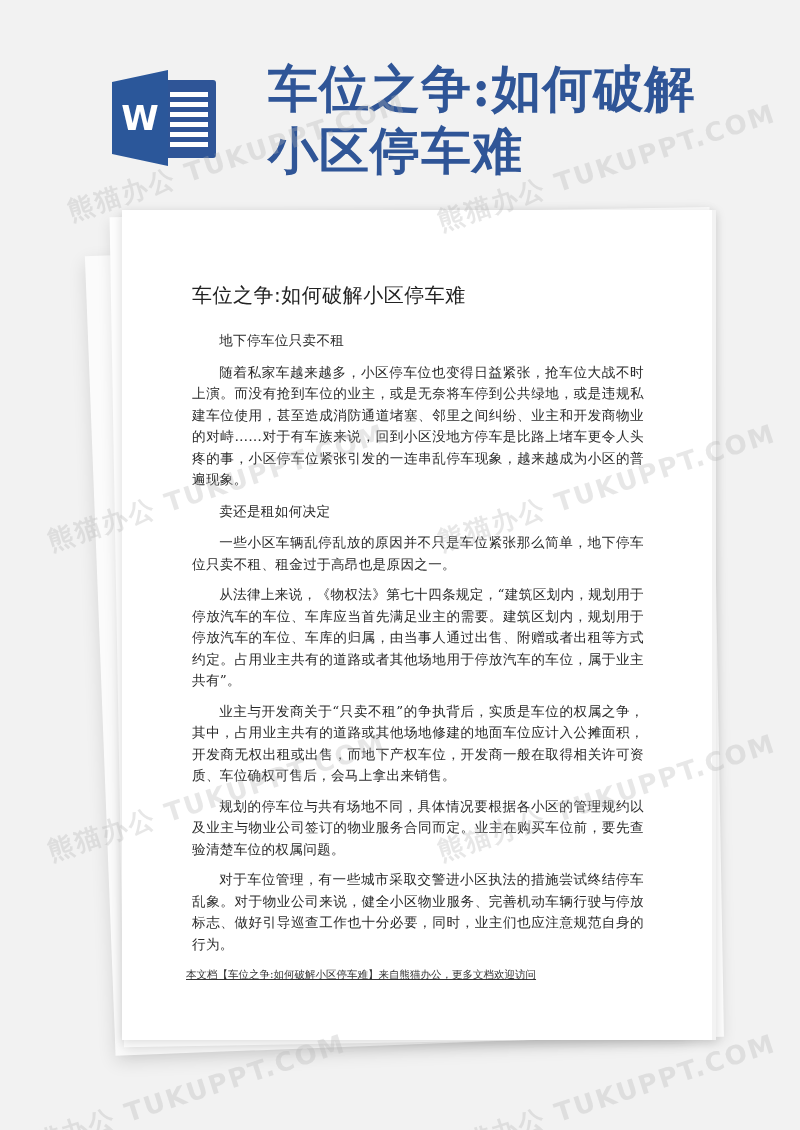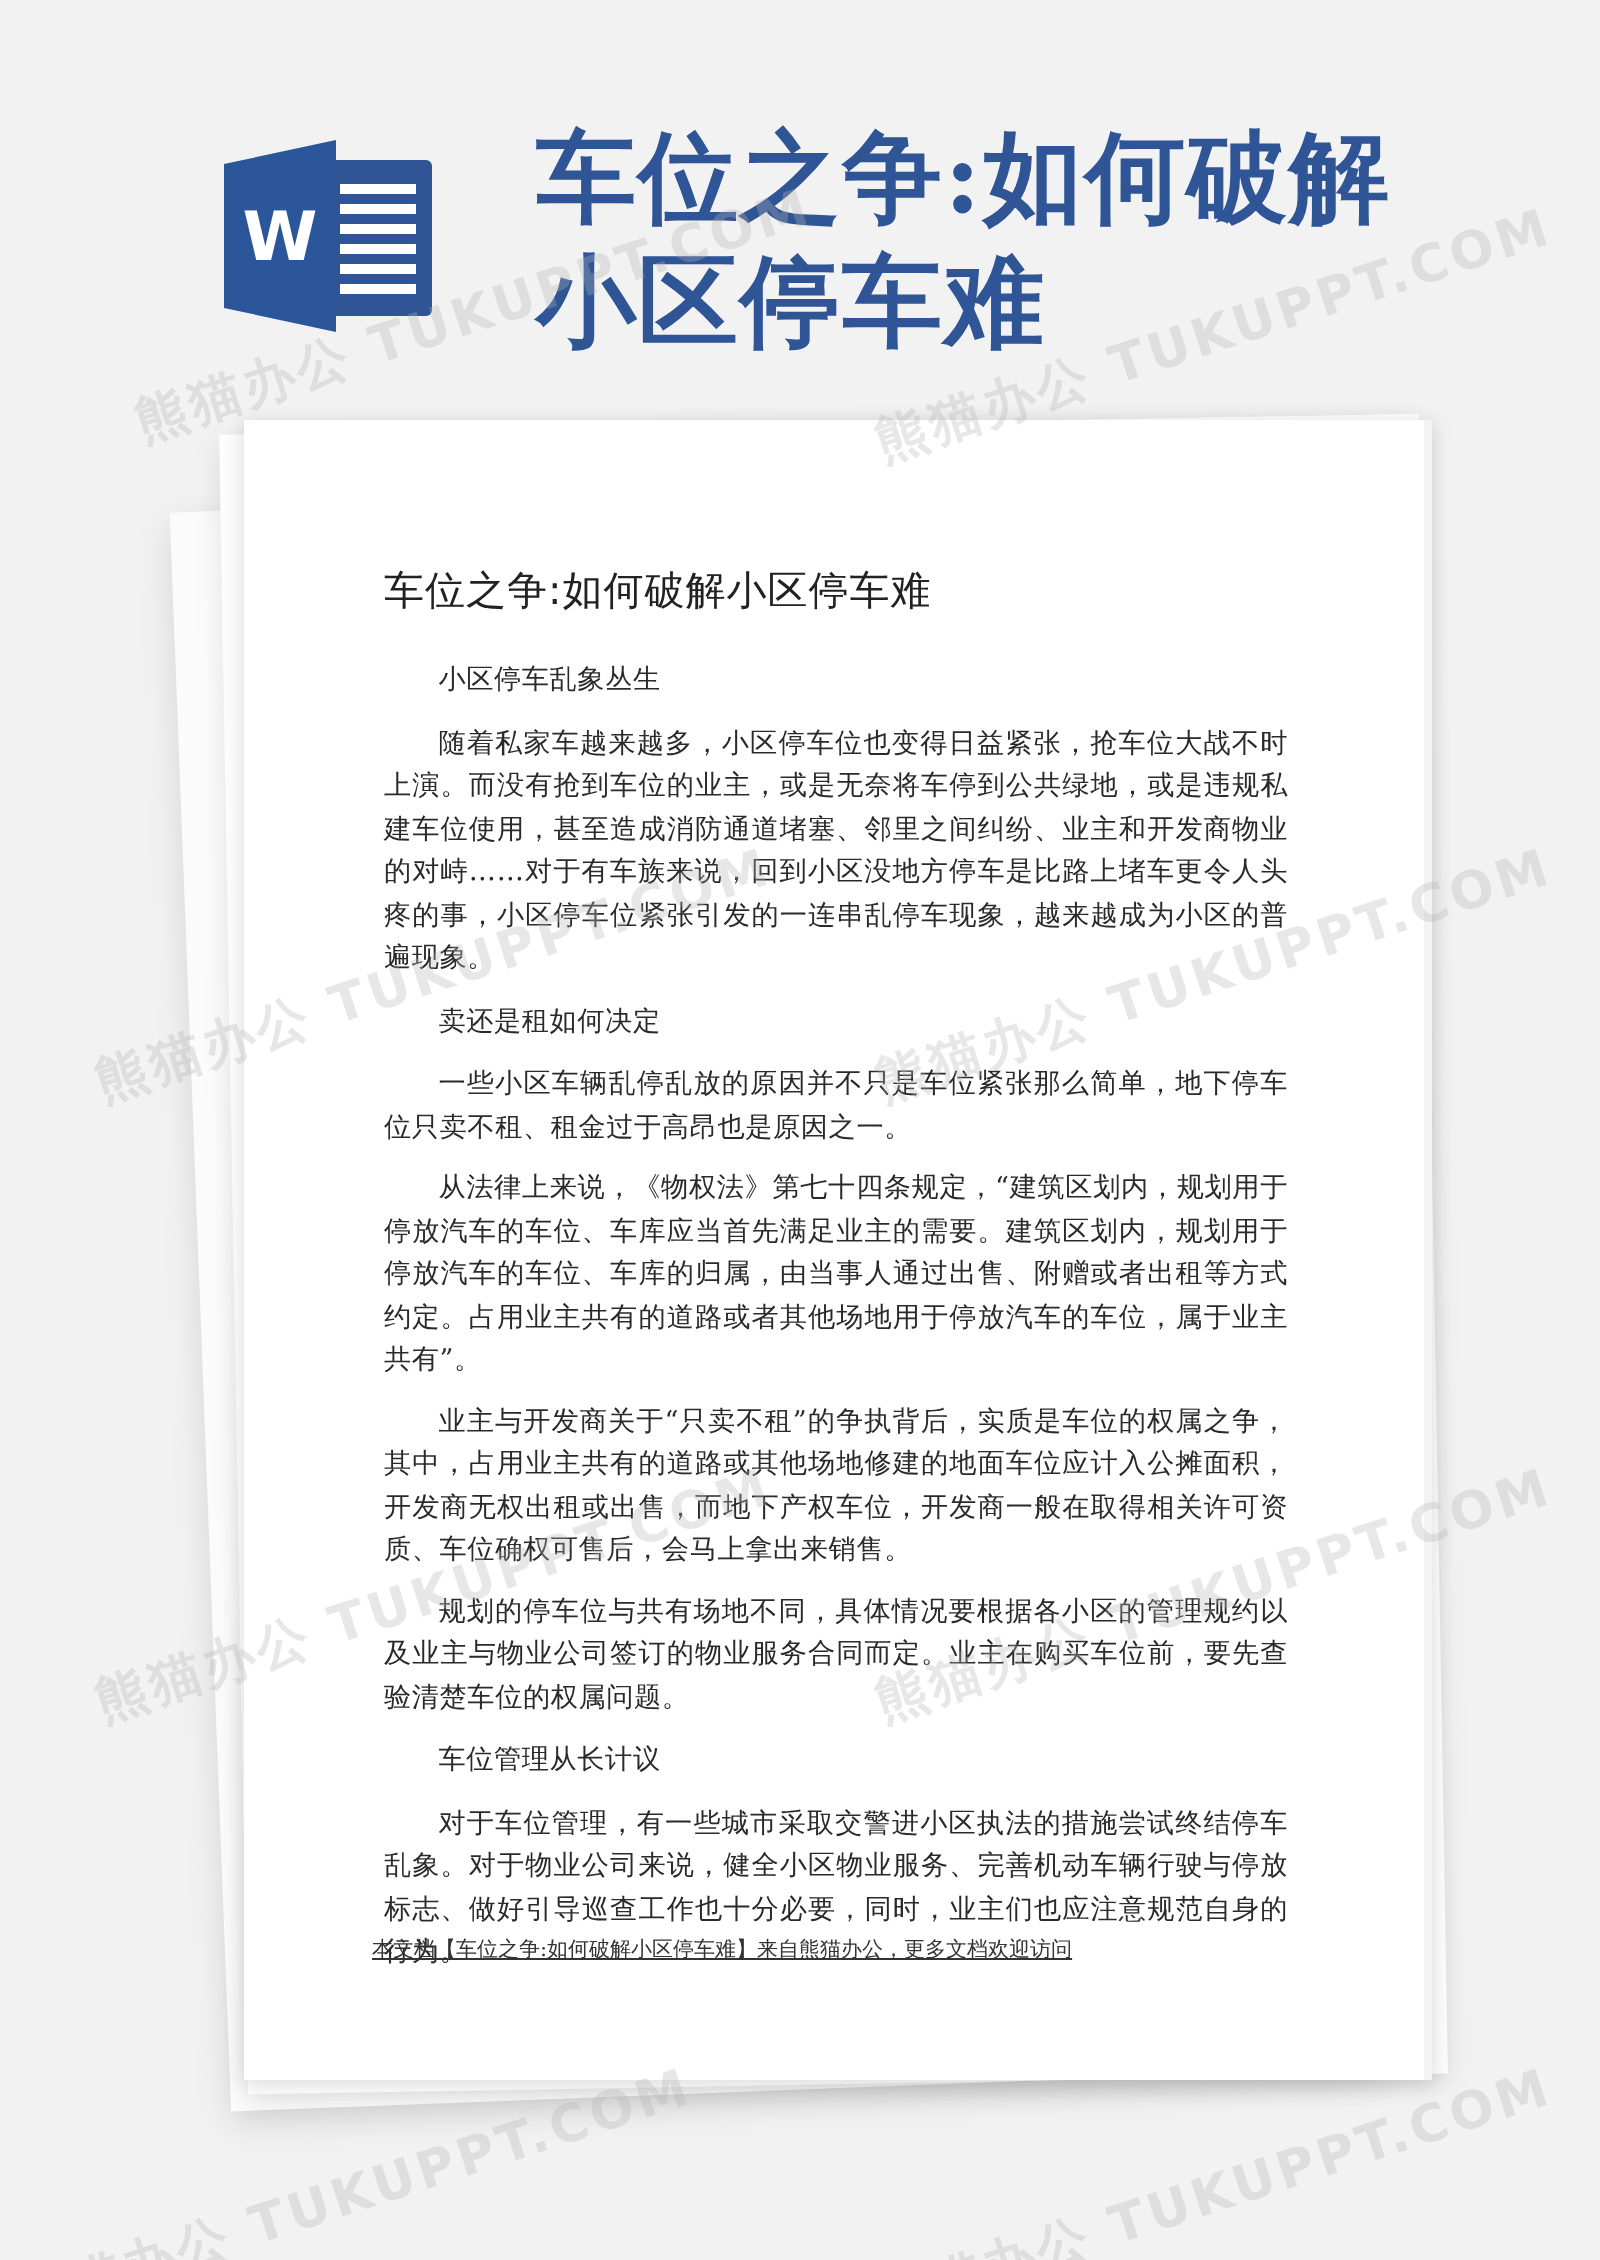--- a/index.html
+++ b/index.html
@@ -70,28 +70,27 @@
   </svg>
   <div class="banner-title">车位之争:如何破解小区停车难</div>
 </div>
 
 <div class="sheet-back"></div>
 <div class="sheet-mid"></div>
 
 <div class="page">
   <div class="doc-title">车位之争:如何破解小区停车难</div>
   <div class="doc-body">
-    <p class="heading">小区停车乱象丛生</p>
+    <p class="heading">地下停车位只卖不租</p>
     <p>随着私家车越来越多，小区停车位也变得日益紧张，抢车位大战不时上演。而没有抢到车位的业主，或是无奈将车停到公共绿地，或是违规私建车位使用，甚至造成消防通道堵塞、邻里之间纠纷、业主和开发商物业的对峙……对于有车族来说，回到小区没地方停车是比路上堵车更令人头疼的事，小区停车位紧张引发的一连串乱停车现象，越来越成为小区的普遍现象。</p>
     <p class="heading">卖还是租如何决定</p>
     <p>一些小区车辆乱停乱放的原因并不只是车位紧张那么简单，地下停车位只卖不租、租金过于高昂也是原因之一。</p>
     <p>从法律上来说，《物权法》第七十四条规定，“建筑区划内，规划用于停放汽车的车位、车库应当首先满足业主的需要。建筑区划内，规划用于停放汽车的车位、车库的归属，由当事人通过出售、附赠或者出租等方式约定。占用业主共有的道路或者其他场地用于停放汽车的车位，属于业主共有”。</p>
     <p>业主与开发商关于“只卖不租”的争执背后，实质是车位的权属之争，其中，占用业主共有的道路或其他场地修建的地面车位应计入公摊面积，开发商无权出租或出售，而地下产权车位，开发商一般在取得相关许可资质、车位确权可售后，会马上拿出来销售。</p>
     <p>规划的停车位与共有场地不同，具体情况要根据各小区的管理规约以及业主与物业公司签订的物业服务合同而定。业主在购买车位前，要先查验清楚车位的权属问题。</p>
-    <p class="heading">车位管理从长计议</p>
     <p>对于车位管理，有一些城市采取交警进小区执法的措施尝试终结停车乱象。对于物业公司来说，健全小区物业服务、完善机动车辆行驶与停放标志、做好引导巡查工作也十分必要，同时，业主们也应注意规范自身的行为。</p>
   </div>
   <div class="doc-footer">本文档【车位之争:如何破解小区停车难】来自熊猫办公，更多文档欢迎访问</div>
 </div>
 
 <div class="watermark" style="left:60px; top:140px;">熊猫办公 TUKUPPT.COM</div>
 <div class="watermark" style="left:430px; top:150px;">熊猫办公 TUKUPPT.COM</div>
 <div class="watermark" style="left:40px; top:470px;">熊猫办公 TUKUPPT.COM</div>
 <div class="watermark" style="left:430px; top:470px;">熊猫办公 TUKUPPT.COM</div>
 <div class="watermark" style="left:40px; top:780px;">熊猫办公 TUKUPPT.COM</div>

